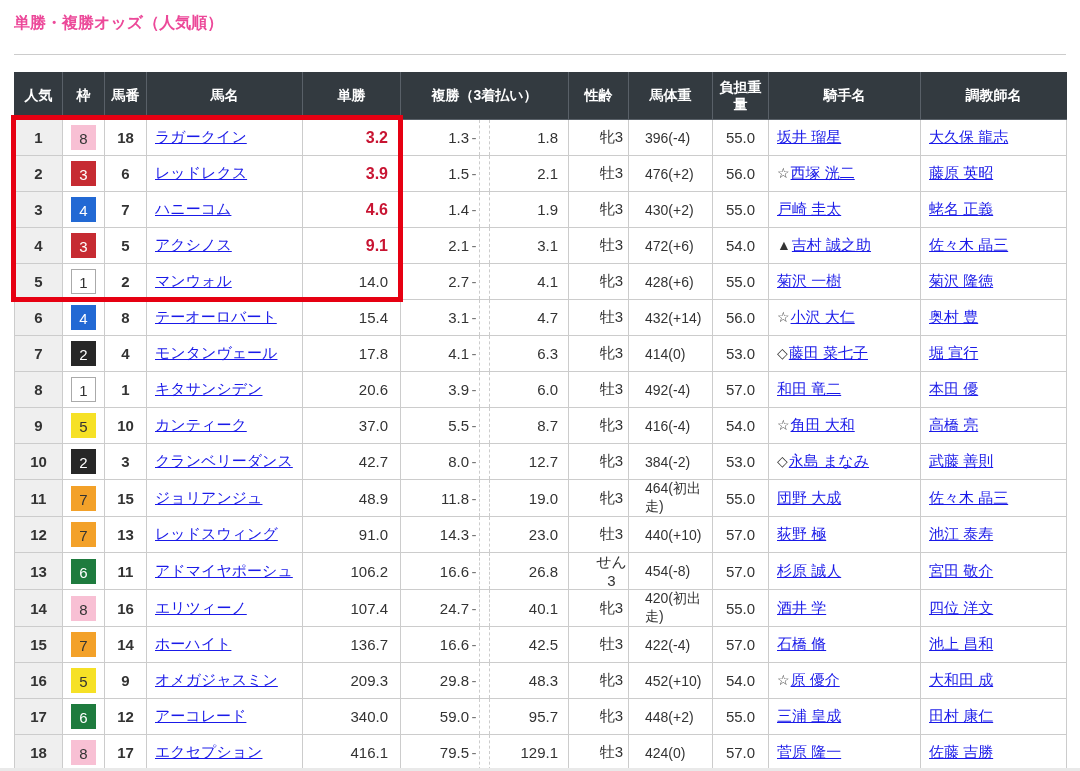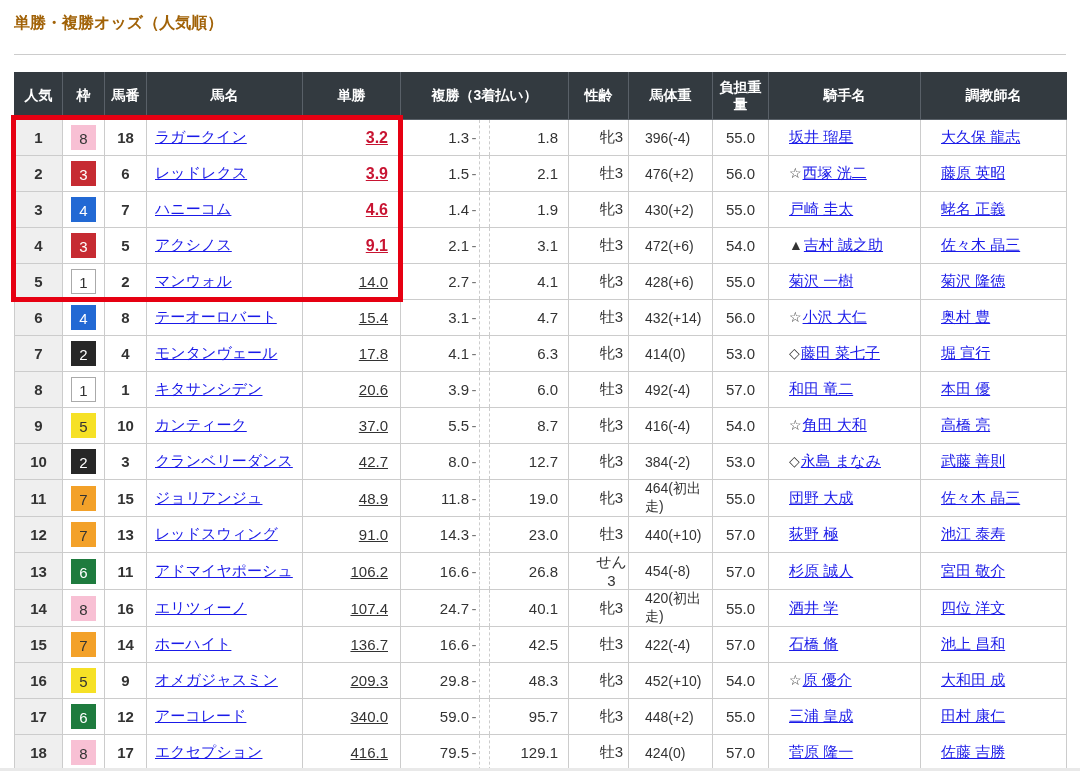--- a/index.html
+++ b/index.html
@@ -3,21 +3,21 @@
 <meta charset="utf-8">
 <style>
   html,body{margin:0;padding:0;background:#ffffff;}
   body{
     width:1080px;height:771px;position:relative;overflow:hidden;
     font-family:"Liberation Sans","DejaVu Sans",sans-serif;
     color:#333;
   }
   .page-title{
     position:absolute;left:14px;top:13px;
-    font-size:16px;font-weight:bold;color:#a16207;
+    font-size:16px;font-weight:bold;color:#ec4899;
   }
   .title-divider{
     position:absolute;left:14px;top:54px;width:1052px;height:1px;
     background:#cccccc;
   }
   table.odds{
     position:absolute;left:14px;top:72px;
     border-collapse:collapse;table-layout:fixed;width:1052px;
     background:#0f766e;
   }
@@ -37,31 +37,31 @@
     vertical-align:middle;background:#fff;padding:0;
   }
   td.rank-cell{background:#efefef;text-align:center;font-weight:bold;font-size:15px;}
   td.waku-cell{text-align:center;}
   .waku-badge{
     display:inline-block;width:25px;height:25px;line-height:25px;
     text-align:center;font-size:15px;vertical-align:middle;box-sizing:border-box;
   }
   td.num-cell{text-align:center;font-weight:bold;}
   td.horse-cell{text-align:left;padding-left:8px;}
-  td.win-cell{text-align:right;padding-right:12px;font-size:15px;color:#333;text-decoration:underline;}
+  td.win-cell{text-align:right;padding-right:12px;font-size:15px;color:#333;}
   td.win-cell.hot{color:#c81432;font-weight:bold;font-size:16px;}
   td.place-cell .fuku{display:flex;align-items:stretch;height:100%;}
   .fuku-min{flex:1;text-align:right;align-self:center;}
   .fuku-dash{width:10px;text-align:center;color:#777;align-self:center;}
   .fuku-spacer{width:9px;border-left:1px dashed #ccc;border-right:1px dashed #ccc;}
   .fuku-max{flex:1;text-align:right;padding-right:10px;align-self:center;}
   td.sex-cell{text-align:center;padding-left:26px;}
   td.weight-cell{text-align:left;padding-left:16px;font-size:14px;}
   td.load-cell{text-align:center;}
-  td.jockey-cell,td.trainer-cell{text-align:left;padding-left:20px;font-size:15px;}
+  td.jockey-cell,td.trainer-cell{text-align:left;padding-left:8px;font-size:15px;}
   a.cell-link{color:#1a1ae8;text-decoration:underline;cursor:pointer;}
   .jockey-mark{color:#333;margin-right:1px;text-decoration:none;font-size:14px;}
   .highlight-box{
     position:absolute;left:11px;top:115px;width:392px;height:187px;
     border:5px solid #e60012;box-sizing:border-box;pointer-events:none;
   }
   .bottom-strip{
     position:absolute;left:0;top:768px;width:1080px;height:3px;background:#e9e9e9;
   }
 </style>

